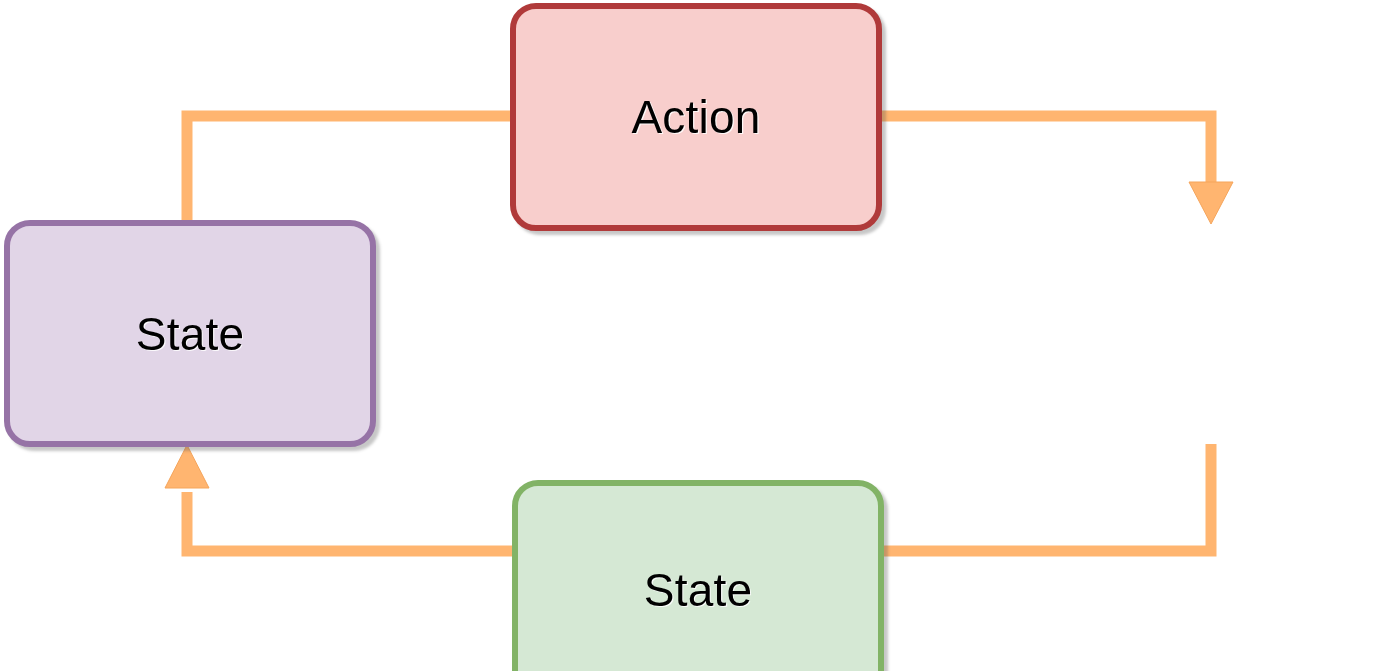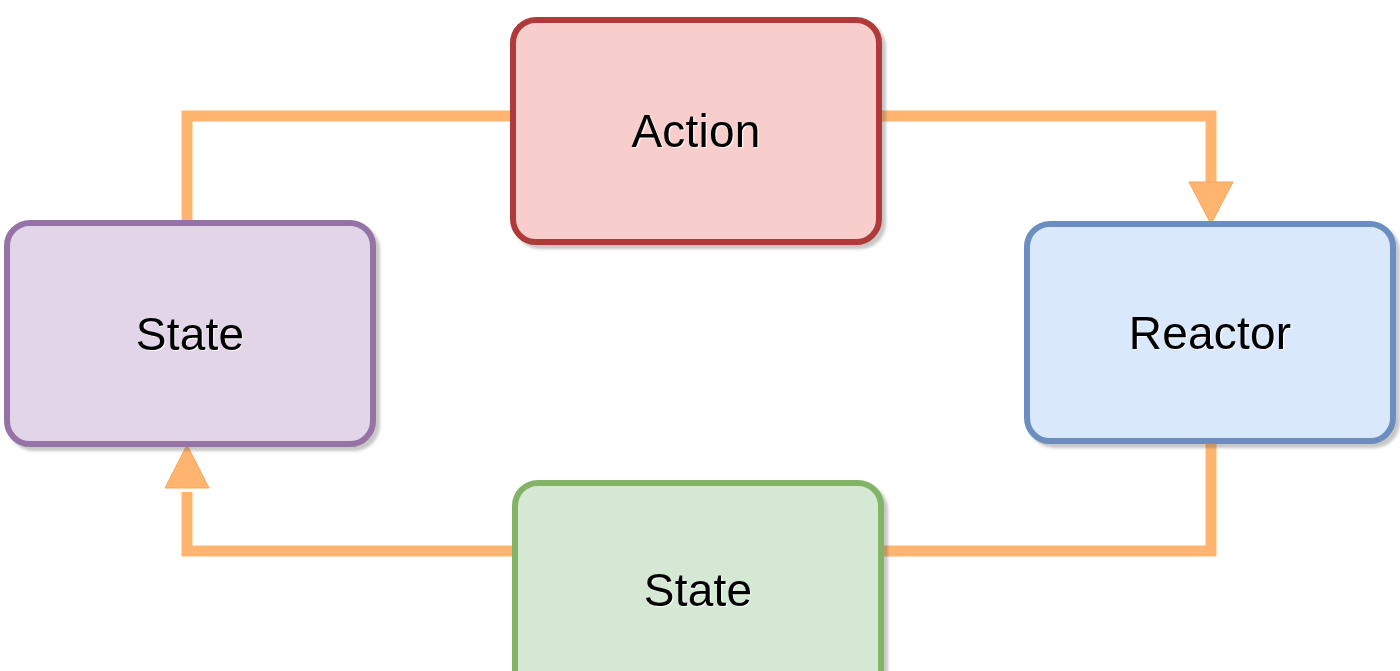--- a/index.html
+++ b/index.html
@@ -88,29 +88,26 @@
     <g>
       <path d="M 512 551 L 187 551 L 187 492" fill="none" stroke="#FFB570" stroke-width="11" stroke-linecap="butt" stroke-linejoin="miter"></path>
       <polygon points="187,445 165,488 209,488" fill="#FFB570" stroke="#F5A55B" stroke-width="1"></polygon>
     </g>
 
     <g>
       <path d="M 187 222 L 187 116 L 511 116" fill="none" stroke="#FFB570" stroke-width="11" stroke-linecap="butt" stroke-linejoin="miter"></path>
     </g>
   </svg>
 
-  <div class="node" id="node-action" style="background: rgb(248, 206, 204); border-color: rgb(176, 58, 58); left: 510px; top: 17px; width: 372px; height: 228px;">
+  <div class="node" id="node-action" style="background: rgb(248, 206, 204); border-color: rgb(176, 58, 58); left: 510px; top: 3px; width: 372px; height: 228px;">
     <span class="node-label">Action</span>
   </div>
 
   <div class="node" id="node-view" style="background: rgb(225, 213, 231); border-color: rgb(150, 115, 166); left: 4px; top: 220px; width: 372px; height: 227px;">
     <span class="node-label">State</span>
   </div>
 
-  <div class="node" id="node-reactor" style="background: rgb(218, 232, 252); border-color: rgb(108, 142, 191); left: 1024px; top: 221px; width: 372px; height: 223px;">
-    <span class="node-label">Reactor</span>
-  </div>
 
   <div class="node" id="node-state" style="background: rgb(213, 232, 212); border-color: rgb(130, 179, 102); left: 512px; top: 440px; width: 372px; height: 220px; margin-top: 40px;">
     <span class="node-label">State</span>
   </div>
 
 </div>
 
 </body></html>

